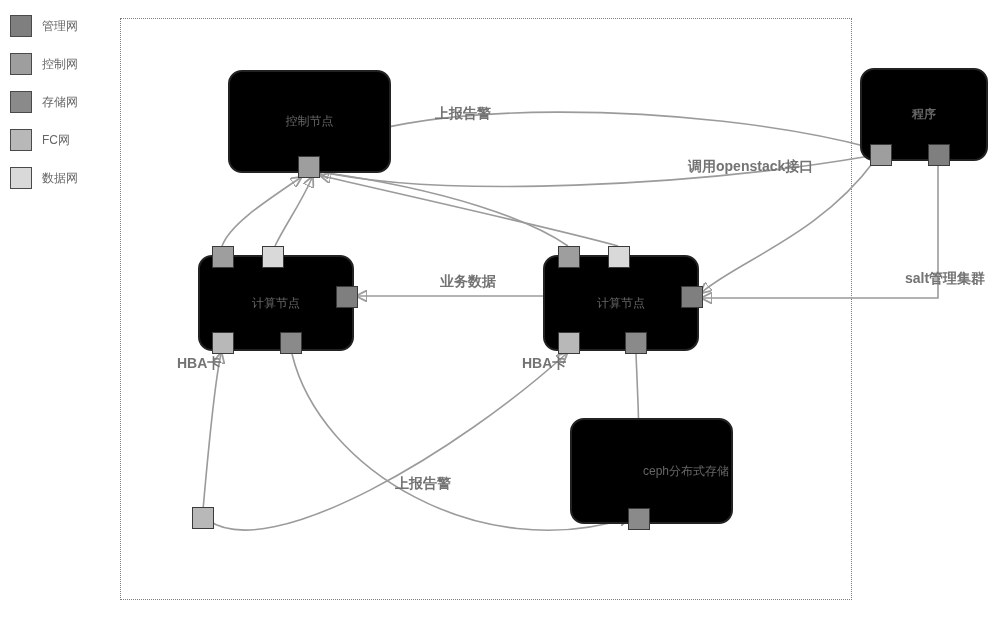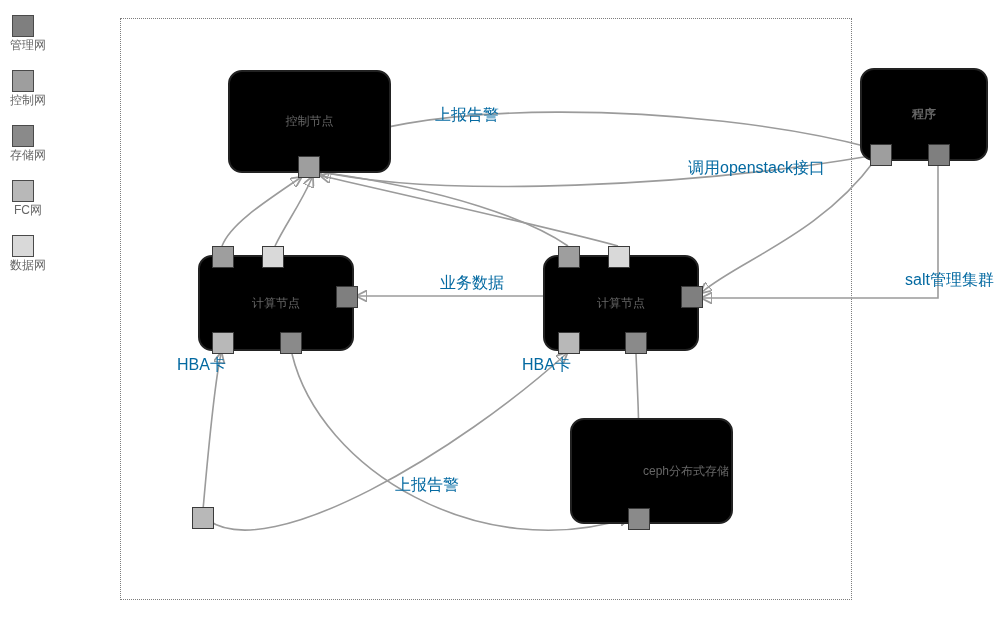--- a/index.html
+++ b/index.html
@@ -1,35 +1,35 @@
 <!DOCTYPE html>
 <html><head>
 <meta charset="utf-8">
 <style>
   html,body{margin:0;padding:0;width:1000px;height:621px;background:#fff;font-family:"Microsoft YaHei",Arial,sans-serif;font-size:12px;color:#666;}
   .canvas{position:relative;width:1000px;height:621px;}
   
   .boundary{position:absolute;left:120px;top:18px;width:730px;height:580px;border:1px dotted #7d7d7d;}
   
   .legend{position:absolute;left:10px;top:15px;}
-  .legend-row{display:flex;align-items:center;margin-bottom:16px;flex-direction:column;}
+  .legend-row{display:flex;align-items:center;margin-bottom:16px;}
   .swatch{width:20px;height:20px;border:1px solid #4a4a4a;margin-right:10px;}
   
   .node{position:absolute;border:2px solid #222;border-radius:14px;background:#000000;display:flex;align-items:center;justify-content:center;text-align:center;padding:2px;}
   .node span{display:block;}
   
   .port{position:absolute;width:20px;height:20px;border:1px solid #3a3a3a;}
   
   .c-mgmt{background:#7f7f7f;}   
   .c-ctrl{background:#9e9e9e;}   
   .c-stor{background:#8a8a8a;}   
   .c-fc  {background:#b8b8b8;}   
   .c-data{background:#d9d9d9;}   
   
-  .lbl{position:absolute;font-size:16px;color:#0369a1;white-space:nowrap;}
+  .lbl{position:absolute;font-size:14px;color:#737373;white-space:nowrap;font-weight:bold;}
   svg.wires{position:absolute;left:0;top:0;width:1000px;height:621px;pointer-events:none;}
   svg.wires path{fill:none;stroke:#9b9b9b;stroke-width:1.6;}
 </style>
 </head>
 <body>
 
 <div class="canvas">
 
   <div class="legend">
     <div class="legend-row">

